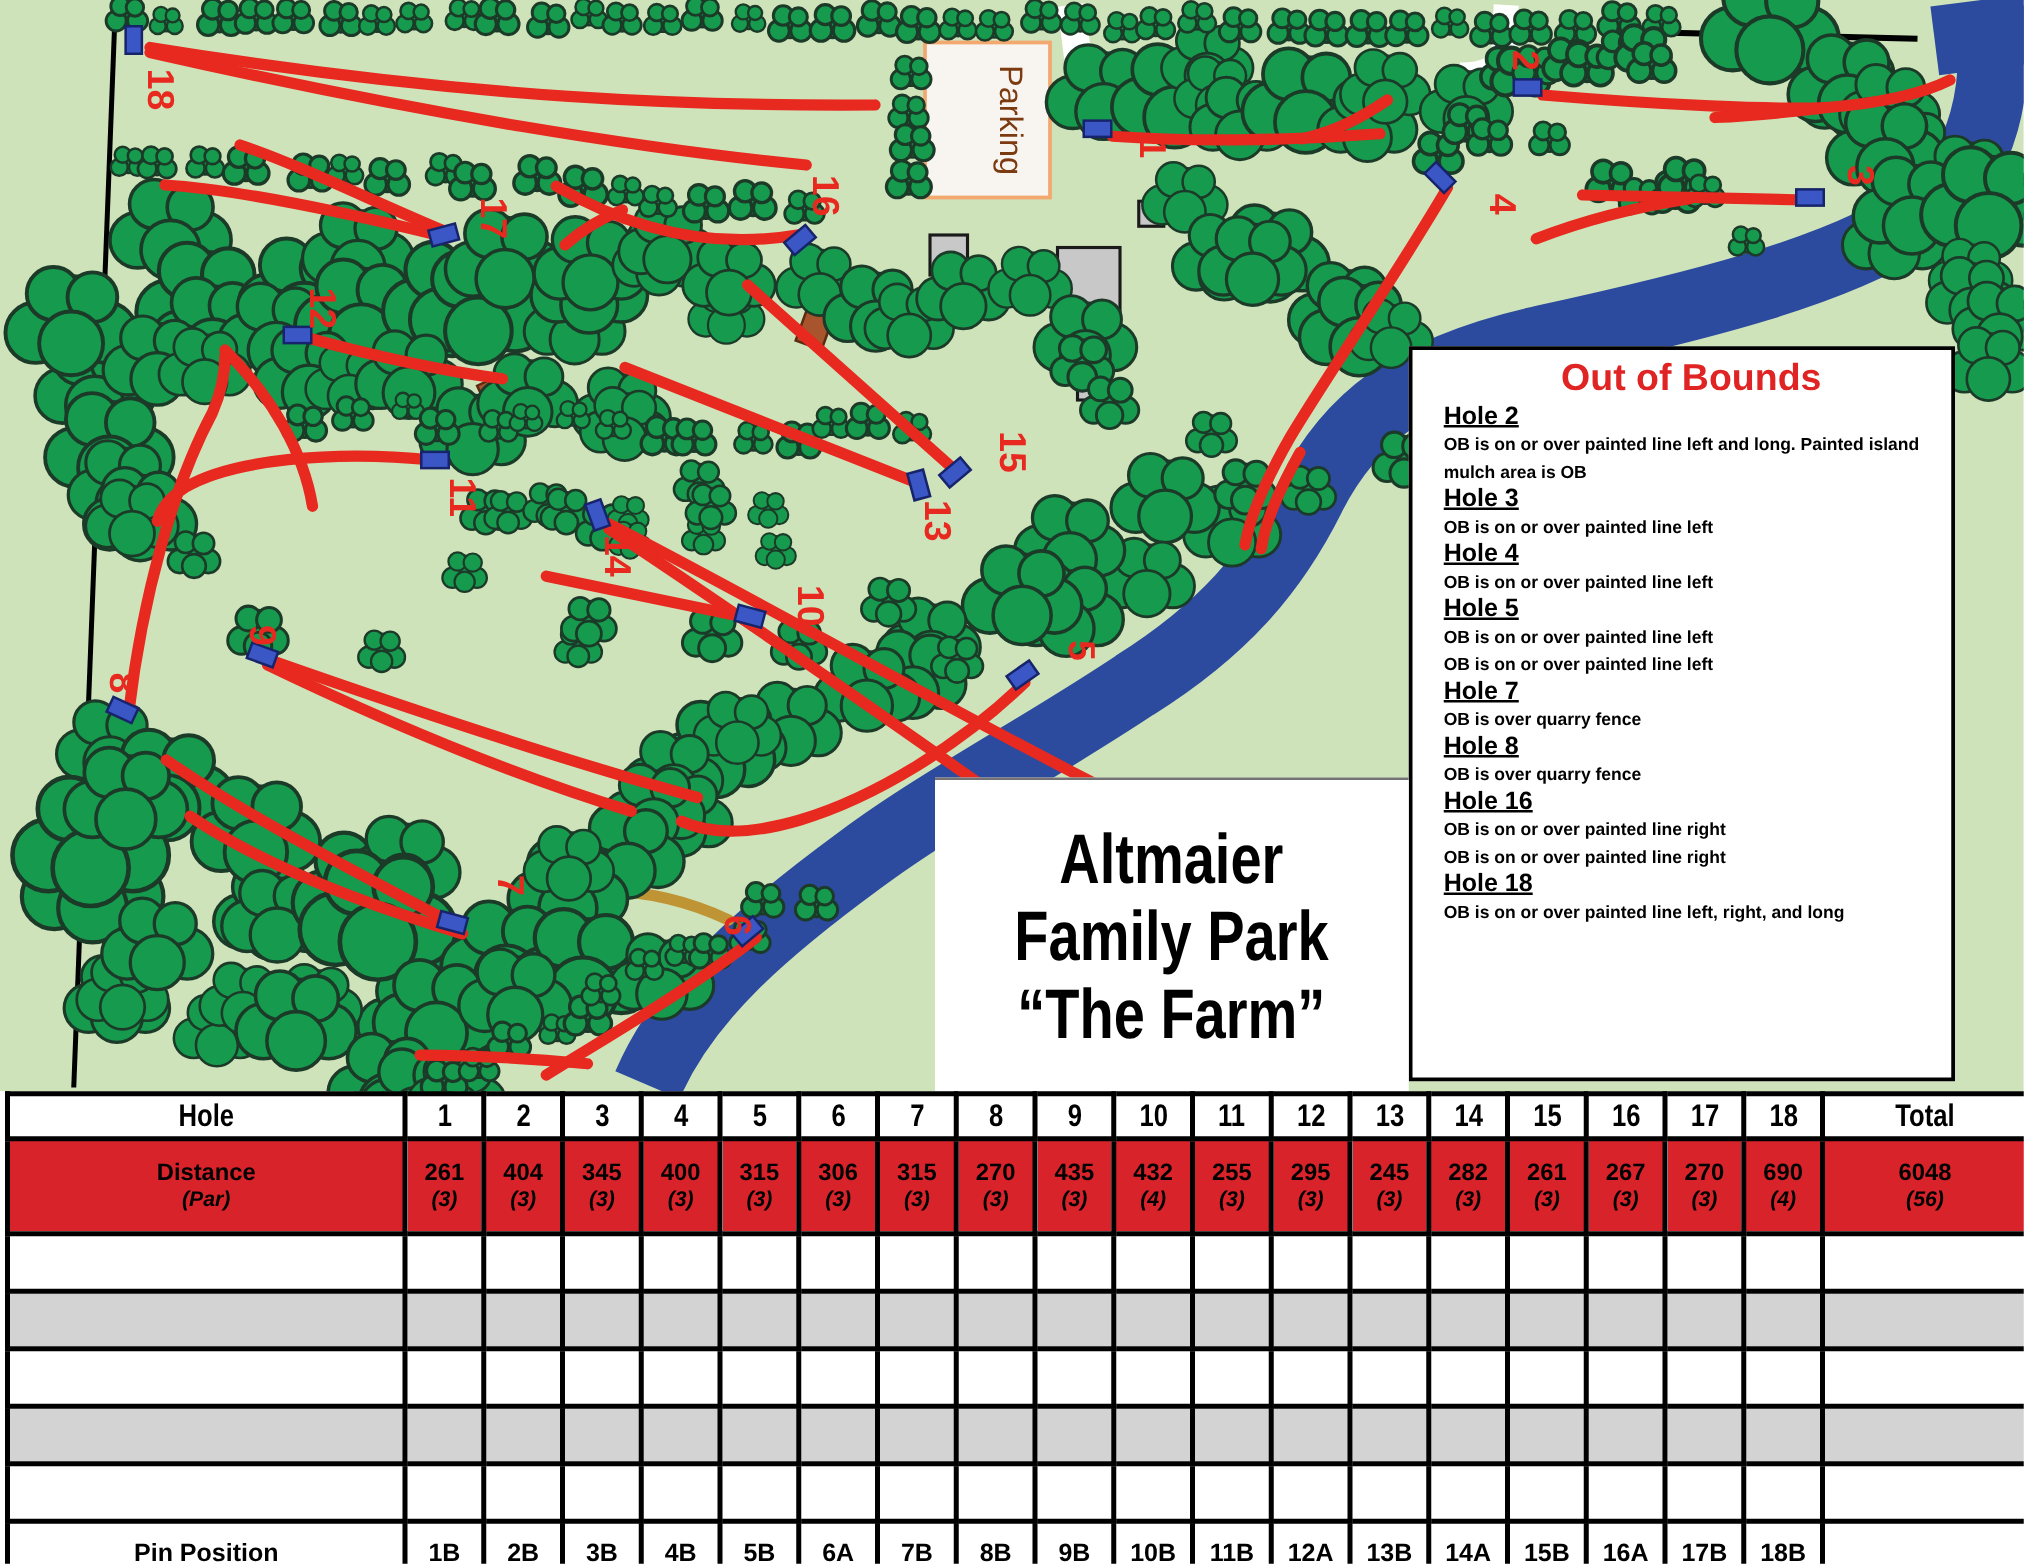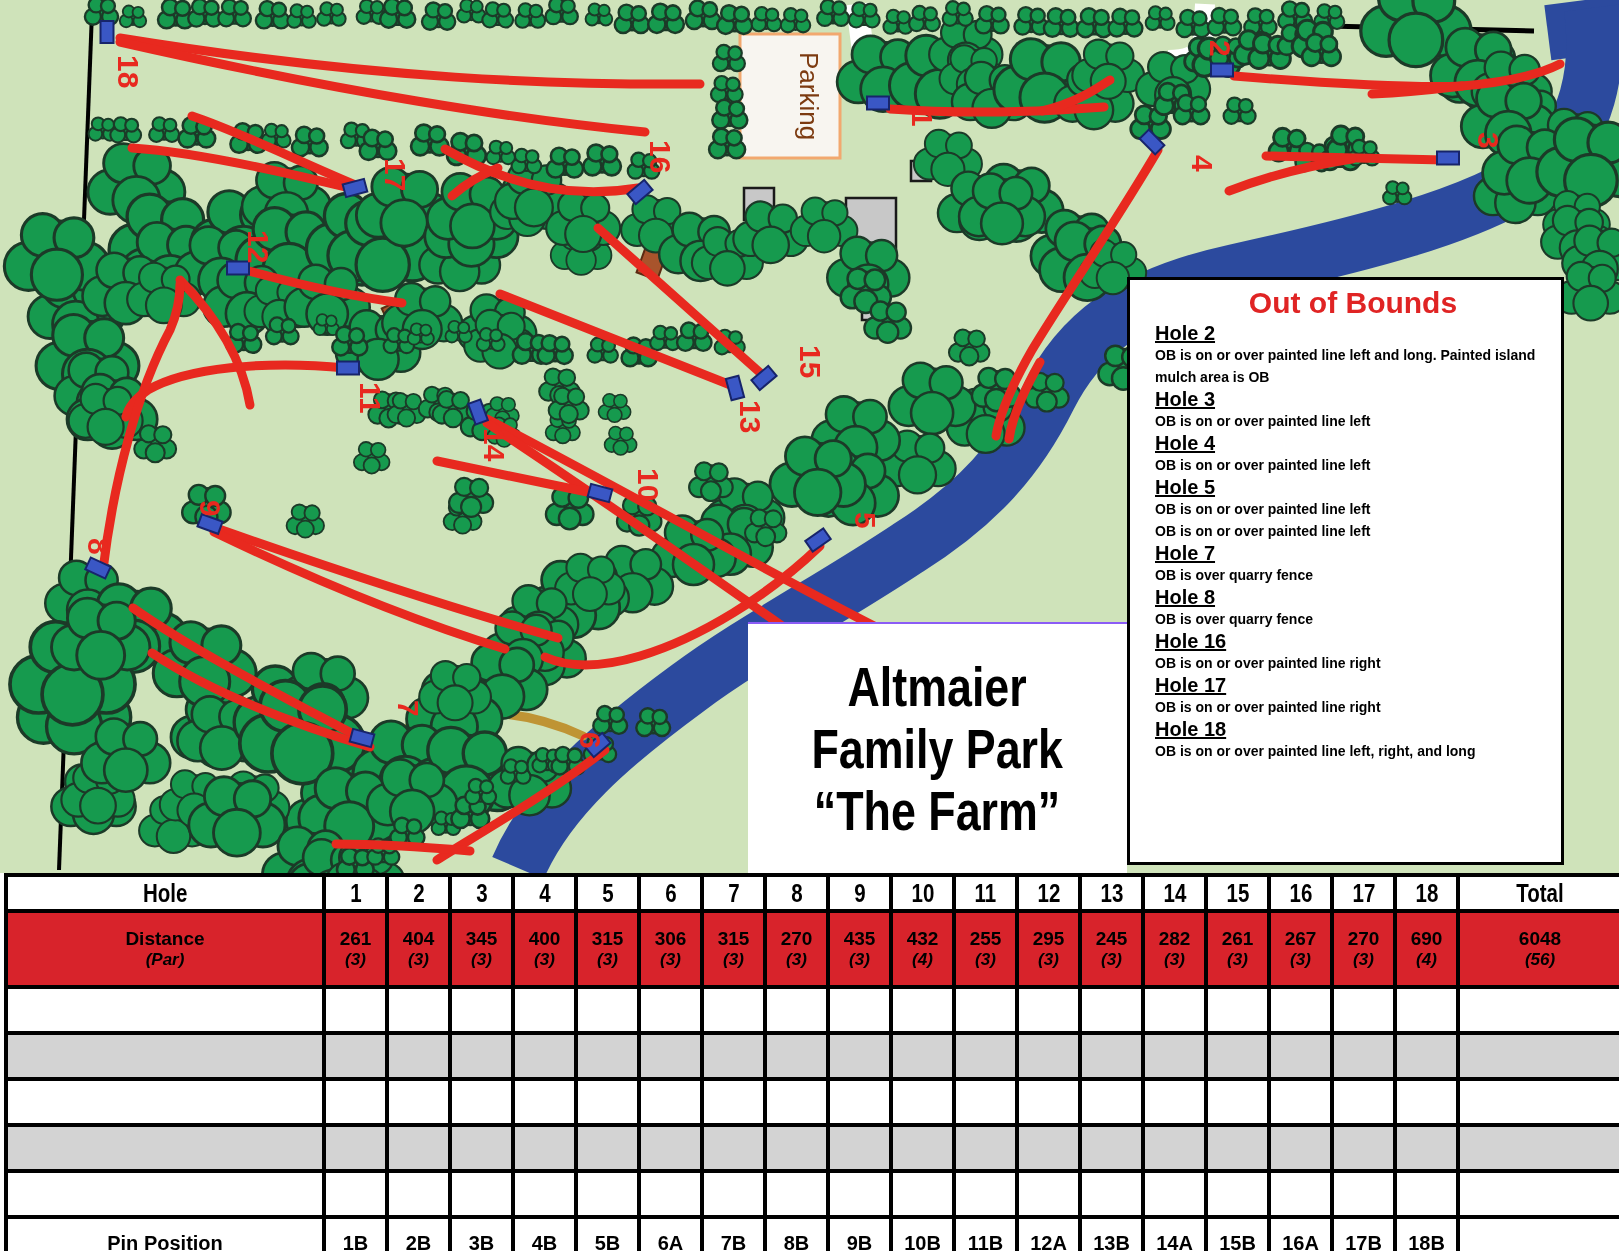--- a/index.html
+++ b/index.html
@@ -14,21 +14,21 @@
   .tee-num{fill:#e8291f;font-size:30px;font-weight:bold;}
   
   .oob-box{position:absolute;left:1127px;top:277px;width:437px;height:588px;
            background:#ffffff;border:3px solid #000;box-sizing:border-box;
            padding:4px 10px 4px 25px;}
   .oob-title{color:#e02424;font-size:30px;font-weight:bold;text-align:center;
              margin:2px 0 2px 0;}
   .oob-entry .h{font-size:20px;font-weight:bold;text-decoration:underline;line-height:22px;}
   .oob-entry .t{font-size:14px;font-weight:bold;line-height:22px;}
   .title-box{position:absolute;left:748px;top:622px;width:379px;height:251px;
-             background:#ffffff;border-top:2px solid #8b5cf6;box-sizing:border-box;
+             background:#ffffff;border-top:2px solid #737373;box-sizing:border-box;
              display:flex;flex-direction:column;justify-content:center;align-items:center;}
   .title-box .ln{display:inline-block;font-size:56px;font-weight:bold;color:#000;
                  line-height:62px;transform:scaleX(0.8);white-space:nowrap;}
   
   .score-wrap{position:absolute;left:4px;top:873px;width:1619px;height:378px;}
   table.score{border-collapse:collapse;table-layout:fixed;width:1619px;height:378px;
               border:3px solid #000;}
   table.score td{border:4px solid #000;text-align:center;vertical-align:middle;
                  padding:0;overflow:hidden;}
   .cond{display:inline-block;transform:scaleX(0.82);white-space:nowrap;}
@@ -466,21 +466,20 @@
         </div>
         <div class="oob-entry">
           <div class="h">Hole 8</div>
           <div class="t">OB is over quarry fence</div>
         </div>
         <div class="oob-entry">
           <div class="h">Hole 16</div>
           <div class="t">OB is on or over painted line right</div>
         </div>
         <div class="oob-entry">
-          <div class="h">Hole 17</div>
           <div class="t">OB is on or over painted line right</div>
         </div>
         <div class="oob-entry">
           <div class="h">Hole 18</div>
           <div class="t">OB is on or over painted line left, right, and long</div>
         </div>
       </div>
   </div>
 
   <div class="title-box">

